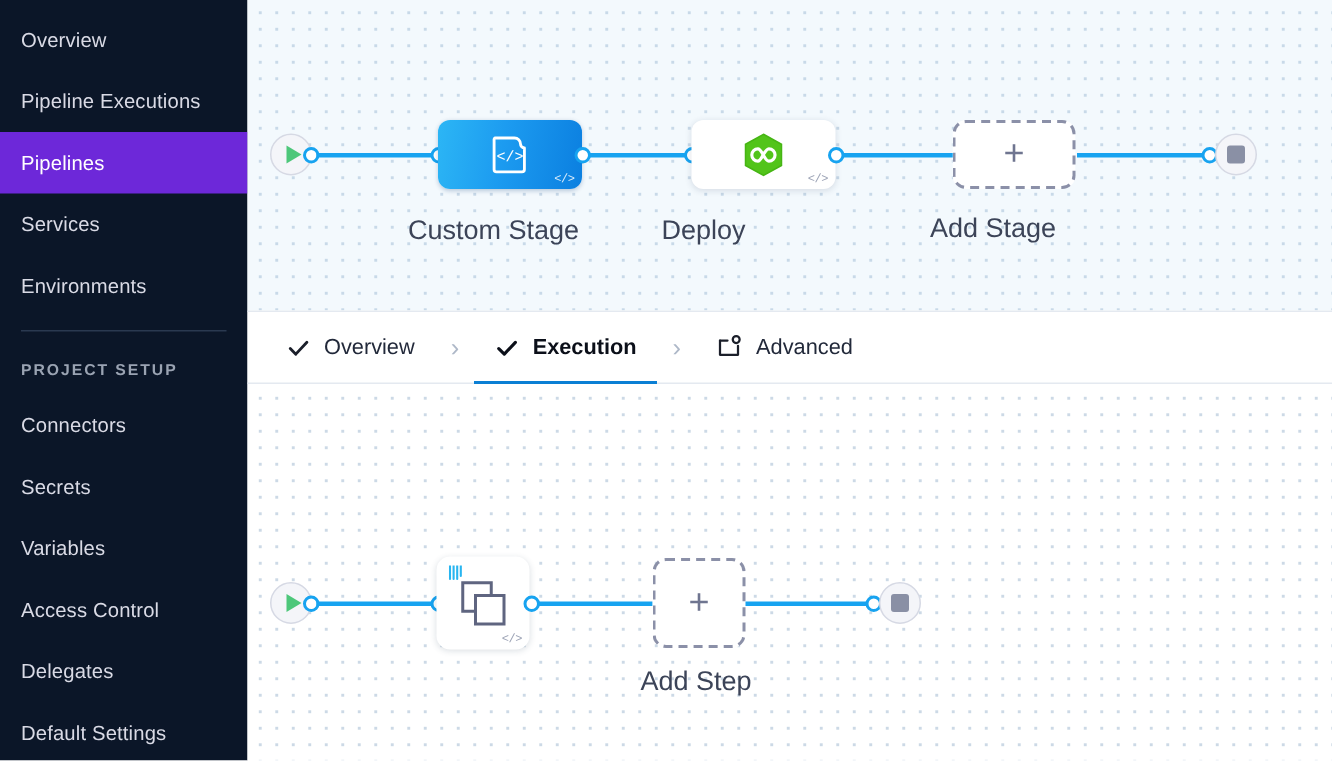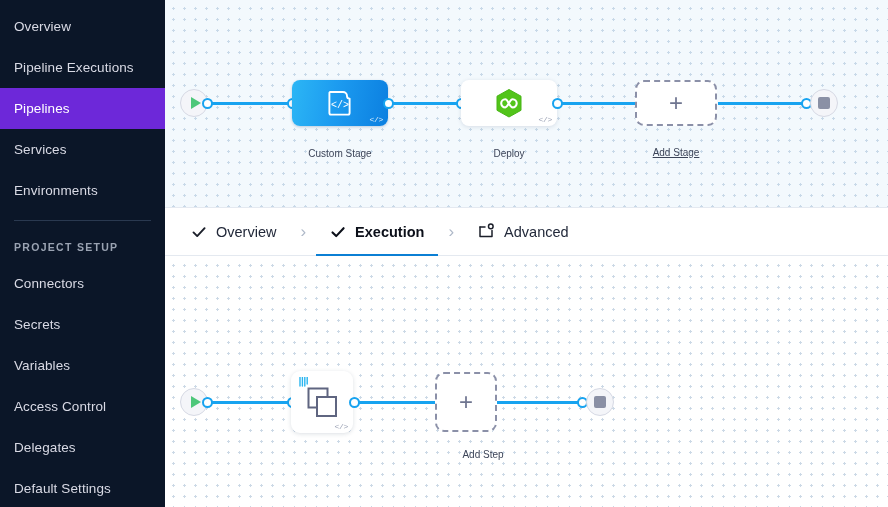--- a/index.html
+++ b/index.html
@@ -156,22 +156,22 @@
     background: #ffffff;
     display: flex; align-items: center; justify-content: center;
     color: #6f7590;
   }
   .dashed-stage { width: 82px; height: 46px; border-radius: 9px; }
   .dashed-step  { width: 62px; height: 60px; border-radius: 9px; }
   .plus-glyph { font-size: 24px; line-height: 1; font-weight: 300; color: #6f7590; }
 
   .node-caption {
     position: absolute;
-    text-align: center;
-    font-size: 10px;
+    text-align: left;
+    font-size: 18px;
     color: #3c4458;
     line-height: 21px;
     white-space: pre-line;
   }
 
   .step-box {
     width: 62px; height: 62px;
     border-radius: 9px;
     background: #ffffff;
     box-shadow: 0 1px 4px rgba(40,60,90,.16);
@@ -281,21 +281,21 @@
       </div>
       <div class="node-caption" style="left:276px; top:143px; width:136px;">Deploy</div>
 
       <div class="node-abs link" style="left:397px; top:102px; width:74px;"></div>
 
       <div class="node-abs" style="left:470px; top:80px;">
         <div class="dashed-node dashed-stage">
           <span class="plus-glyph">+</span>
         </div>
       </div>
-      <div class="node-caption" style="left:455px; top:142px; width:112px;text-decoration:underline;">Add Stage</div>
+      <div class="node-caption" style="left:455px; top:142px; width:112px;">Add Stage</div>
 
       <div class="node-abs link" style="left:553px; top:102px; width:88px;"></div>
 
       <div class="node-abs" style="left:636px; top:98px;">
         <div class="port"></div>
       </div>
       <div class="node-abs" style="left:645px; top:89px;">
         <div class="terminal">
           <span class="stop-sq"></span>
         </div>

